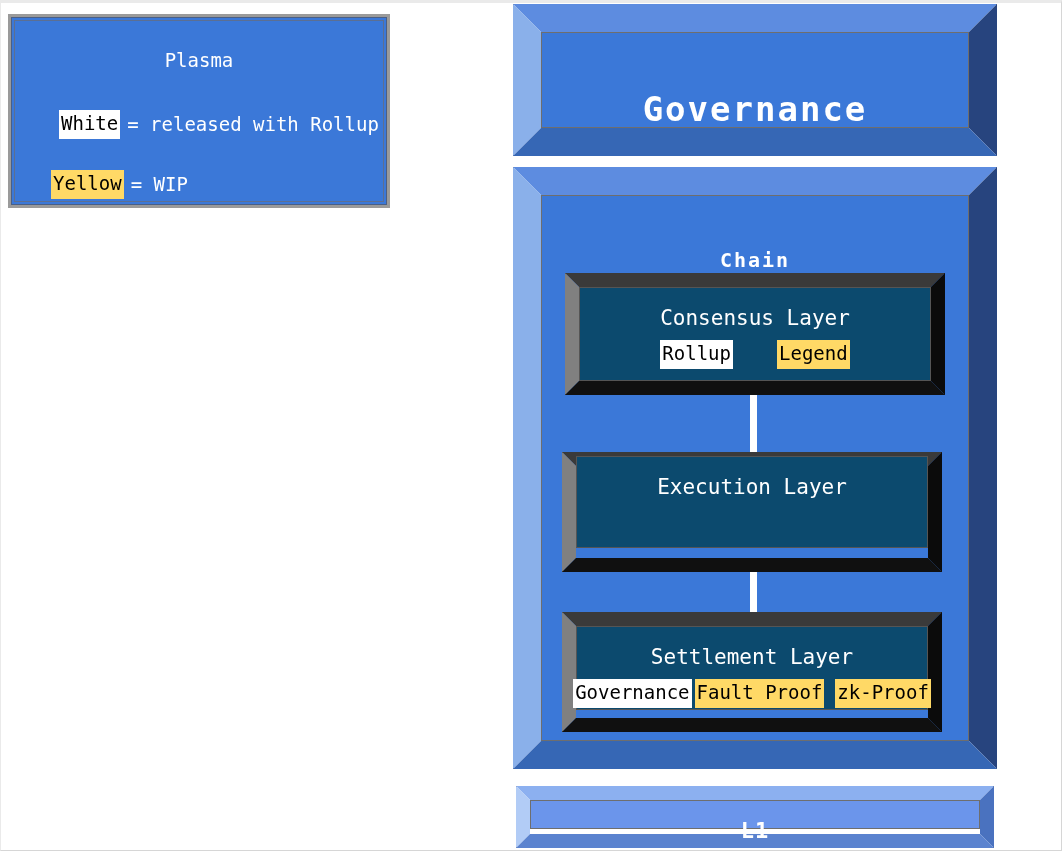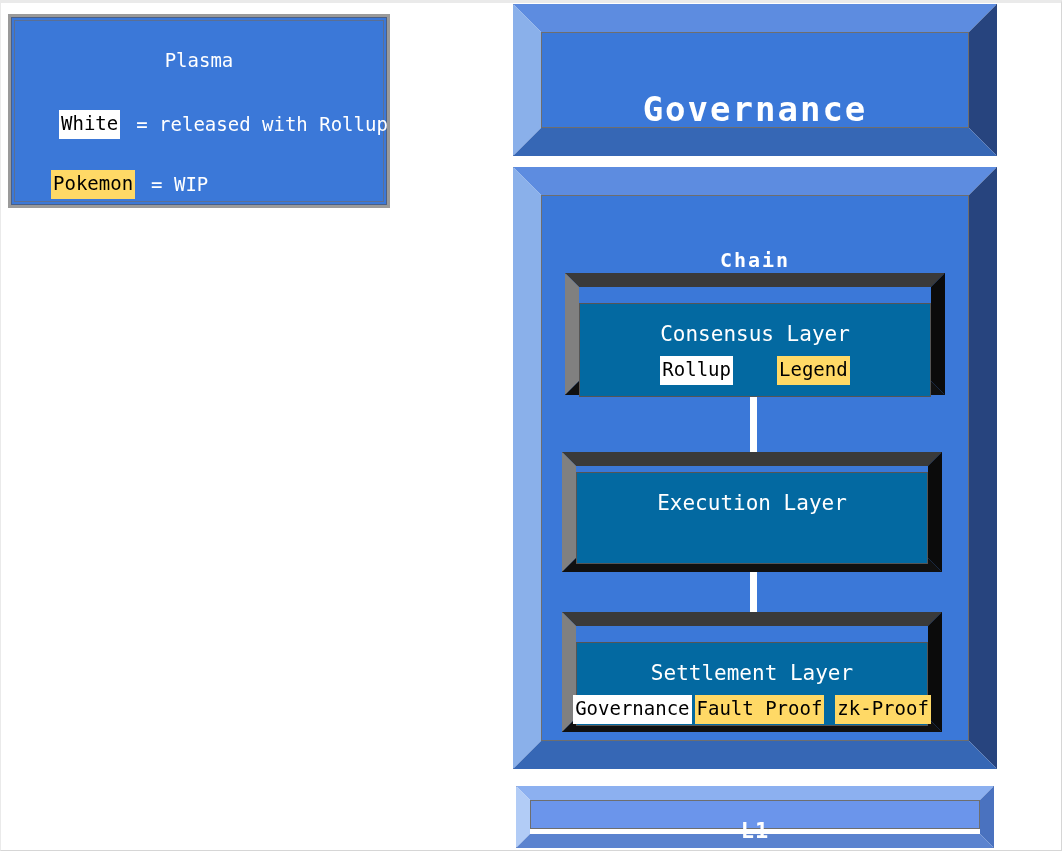--- a/index.html
+++ b/index.html
@@ -70,21 +70,21 @@
     top: 32px;
     text-align: center;
     color: #ffffff;
     font-size: 19px;
     letter-spacing: 0px;
   }
   .legend-row {
     position: absolute;
     display: flex;
     align-items: center;
-    gap: 16px;
+    gap: 7px;
   }
   #legend-row-white { left: 48px; top: 93px; }
   #legend-row-yellow { left: 40px; top: 153px; }
   .legend-desc {
     color: #ffffff;
     font-size: 19px;
     white-space: nowrap;
   }
 
   
@@ -154,24 +154,23 @@
   .layer .lbev-right,
   .layer .lbev-bottom {
     position: absolute;
   }
   .layer .lbev-top    { background: #3a3a3a; }
   .layer .lbev-left   { background: #808080; }
   .layer .lbev-right  { background: #0b0b0b; }
   .layer .lbev-bottom { background: #101010; }
   .layer .lbev-face {
     position: absolute;
-    background: #0369a1;
+    background: #0c4a6e;
     border: 1px solid #555555;
     box-sizing: border-box;
-    margin-top: 16px;
   }
   .layer-title {
     position: absolute;
     left: 0; right: 0;
     top: 18px;
     text-align: center;
     color: #ffffff;
     font-size: 21px;
     white-space: nowrap;
   }
@@ -205,21 +204,21 @@
 <div class="bevel" id="legend">
   <div class="legend-inner"></div>
   <div class="legend-title">Plasma</div>
 
   <div class="legend-row" id="legend-row-white">
     <span class="tag white">White</span>
     <span class="legend-desc">= released with Rollup</span>
   </div>
 
   <div class="legend-row" id="legend-row-yellow">
-    <span class="tag yellow">Pokemon</span>
+    <span class="tag yellow">Yellow</span>
     <span class="legend-desc">= WIP</span>
   </div>
 </div>
 
 <div class="bevel blue-box" id="governance" style="outline: rgb(110, 110, 110) solid 1px; outline-offset: -1px;">
   <div class="bev-top" style="left: 0px; top: 0px; width: 484px; height: 28px; clip-path: polygon(0px 0px, 484px 0px, 456px 28px, 28px 28px);"></div>
   <div class="bev-left" style="left: 0px; top: 0px; width: 28px; height: 152px; clip-path: polygon(0px 0px, 28px 28px, 28px 124px, 0px 152px);"></div>
   <div class="bev-right" style="left: 456px; top: 0px; width: 28px; height: 152px; clip-path: polygon(28px 0px, 28px 152px, 0px 124px, 0px 28px);"></div>
   <div class="bev-bottom" style="left: 0px; top: 124px; width: 484px; height: 28px; clip-path: polygon(28px 0px, 456px 0px, 484px 28px, 0px 28px);"></div>
   <div class="bev-face" style="left: 28px; top: 28px; width: 428px; height: 96px;">

